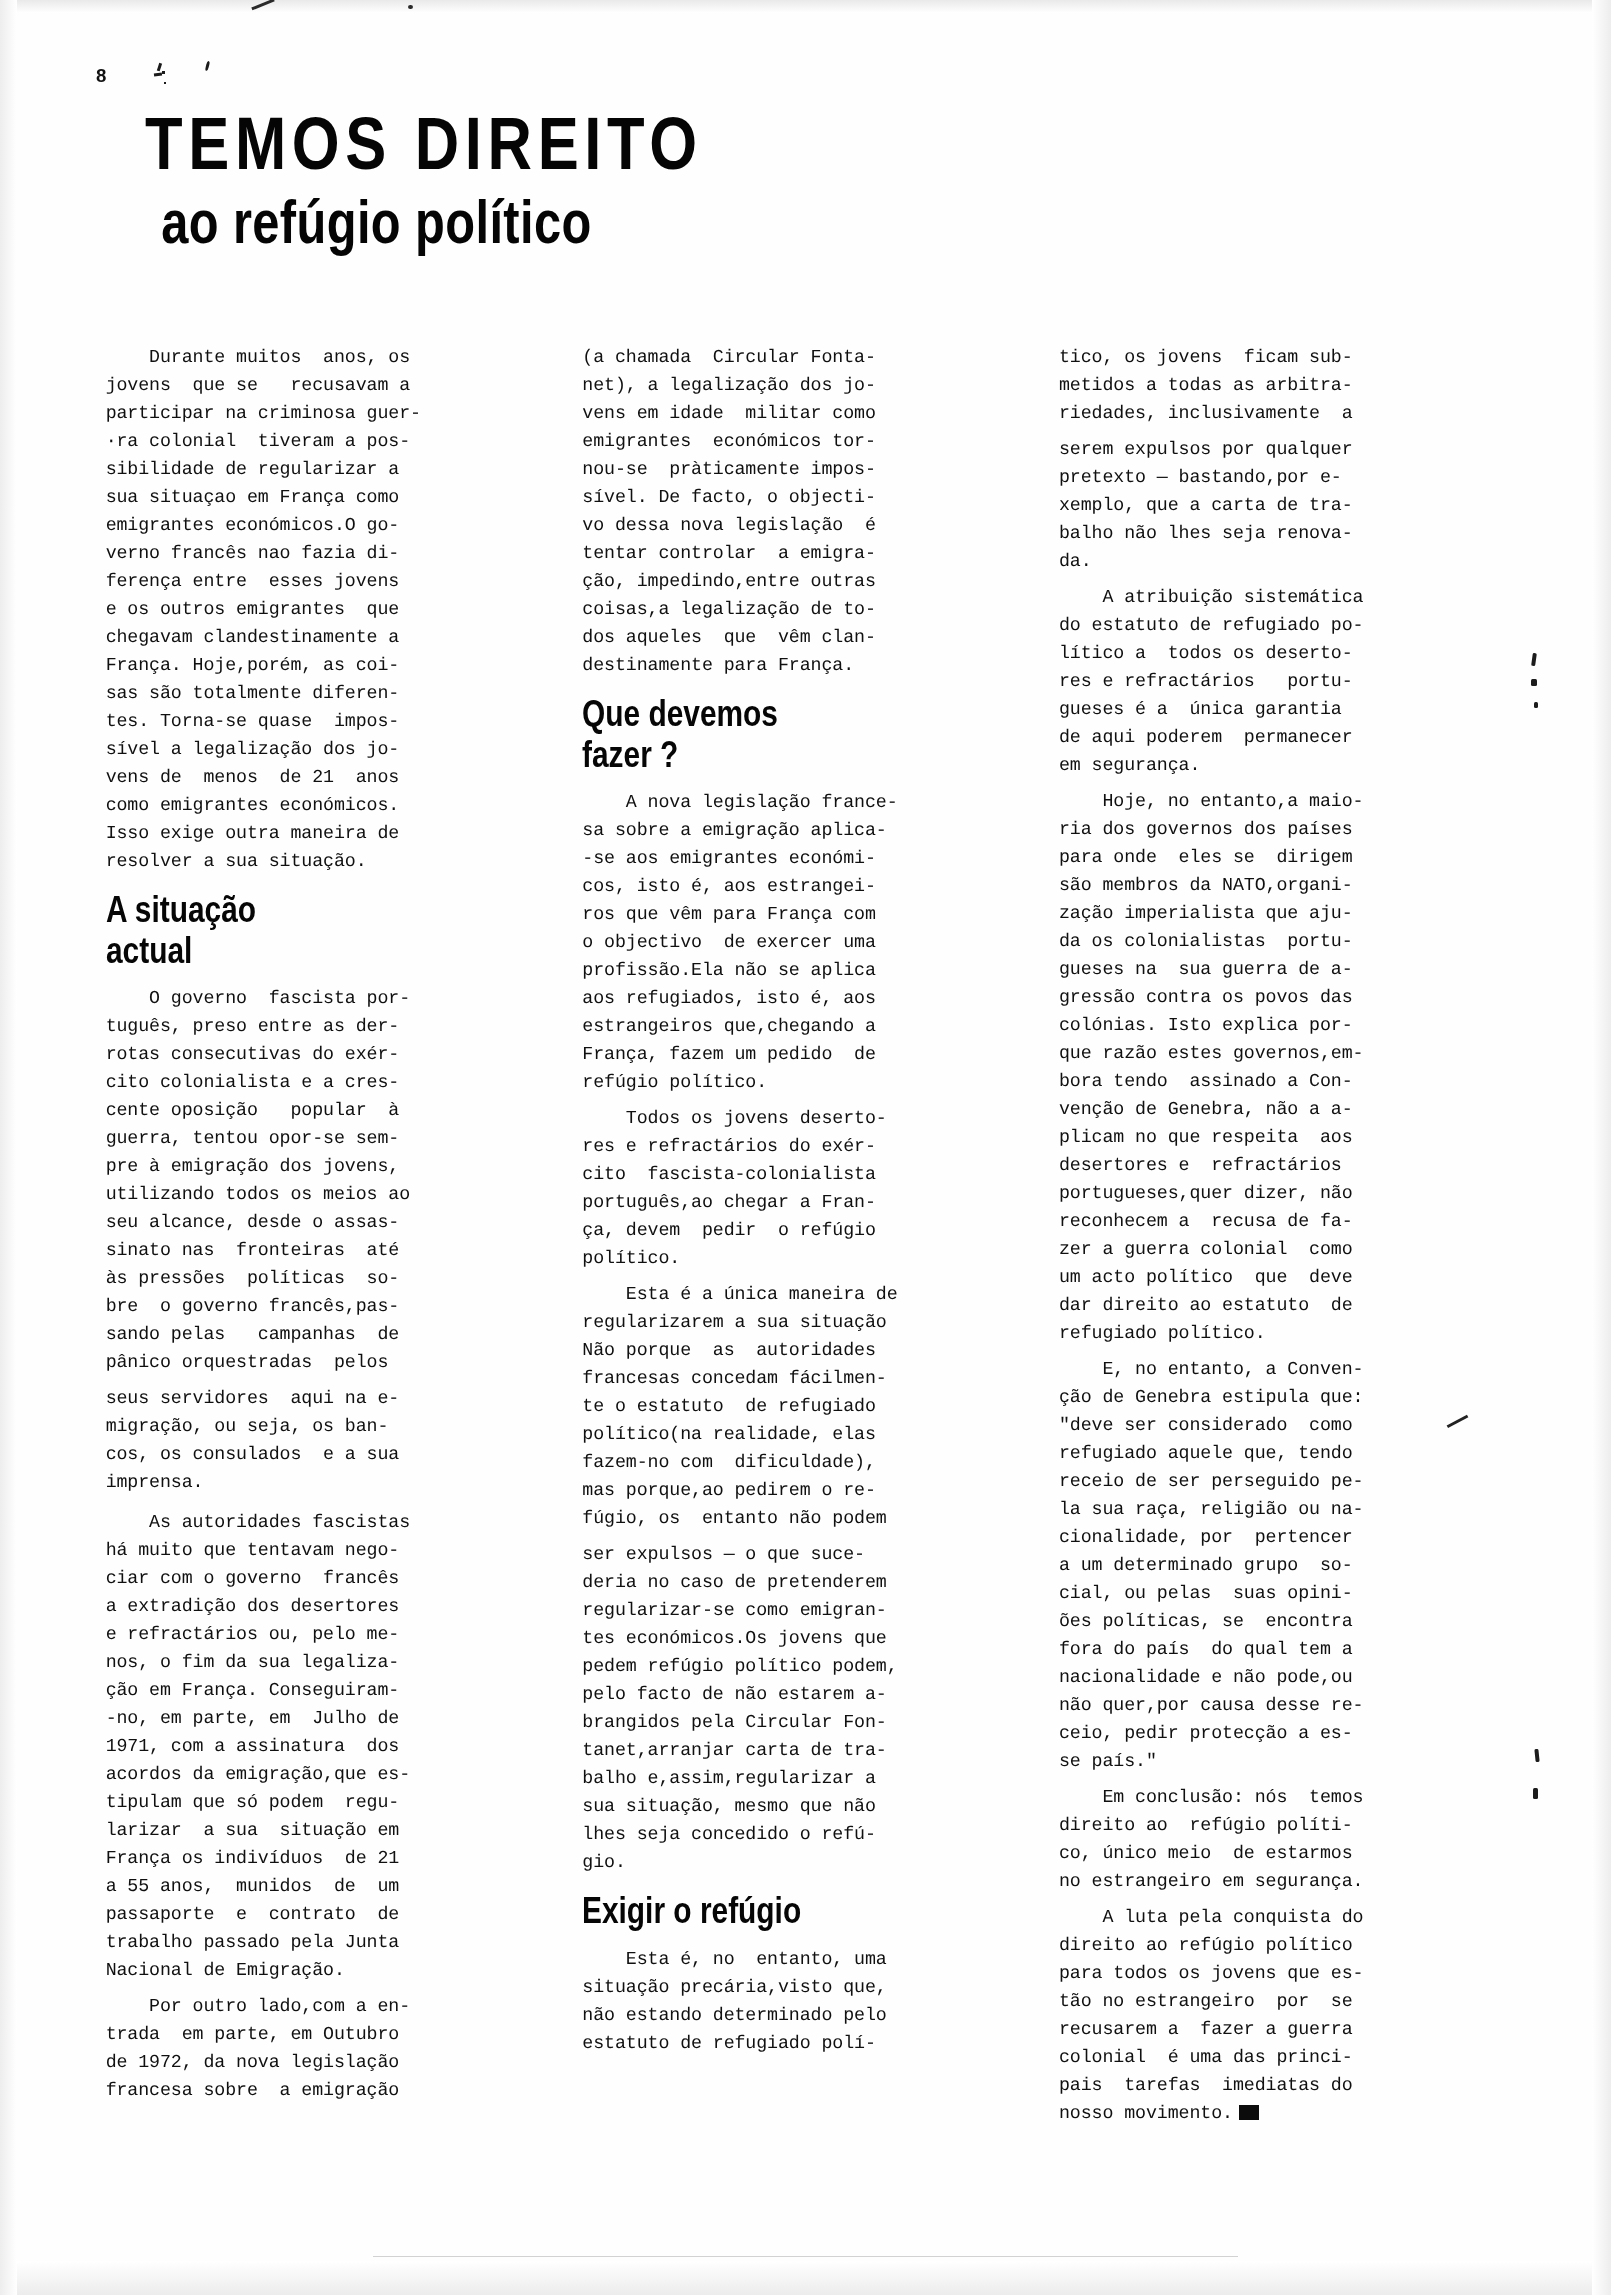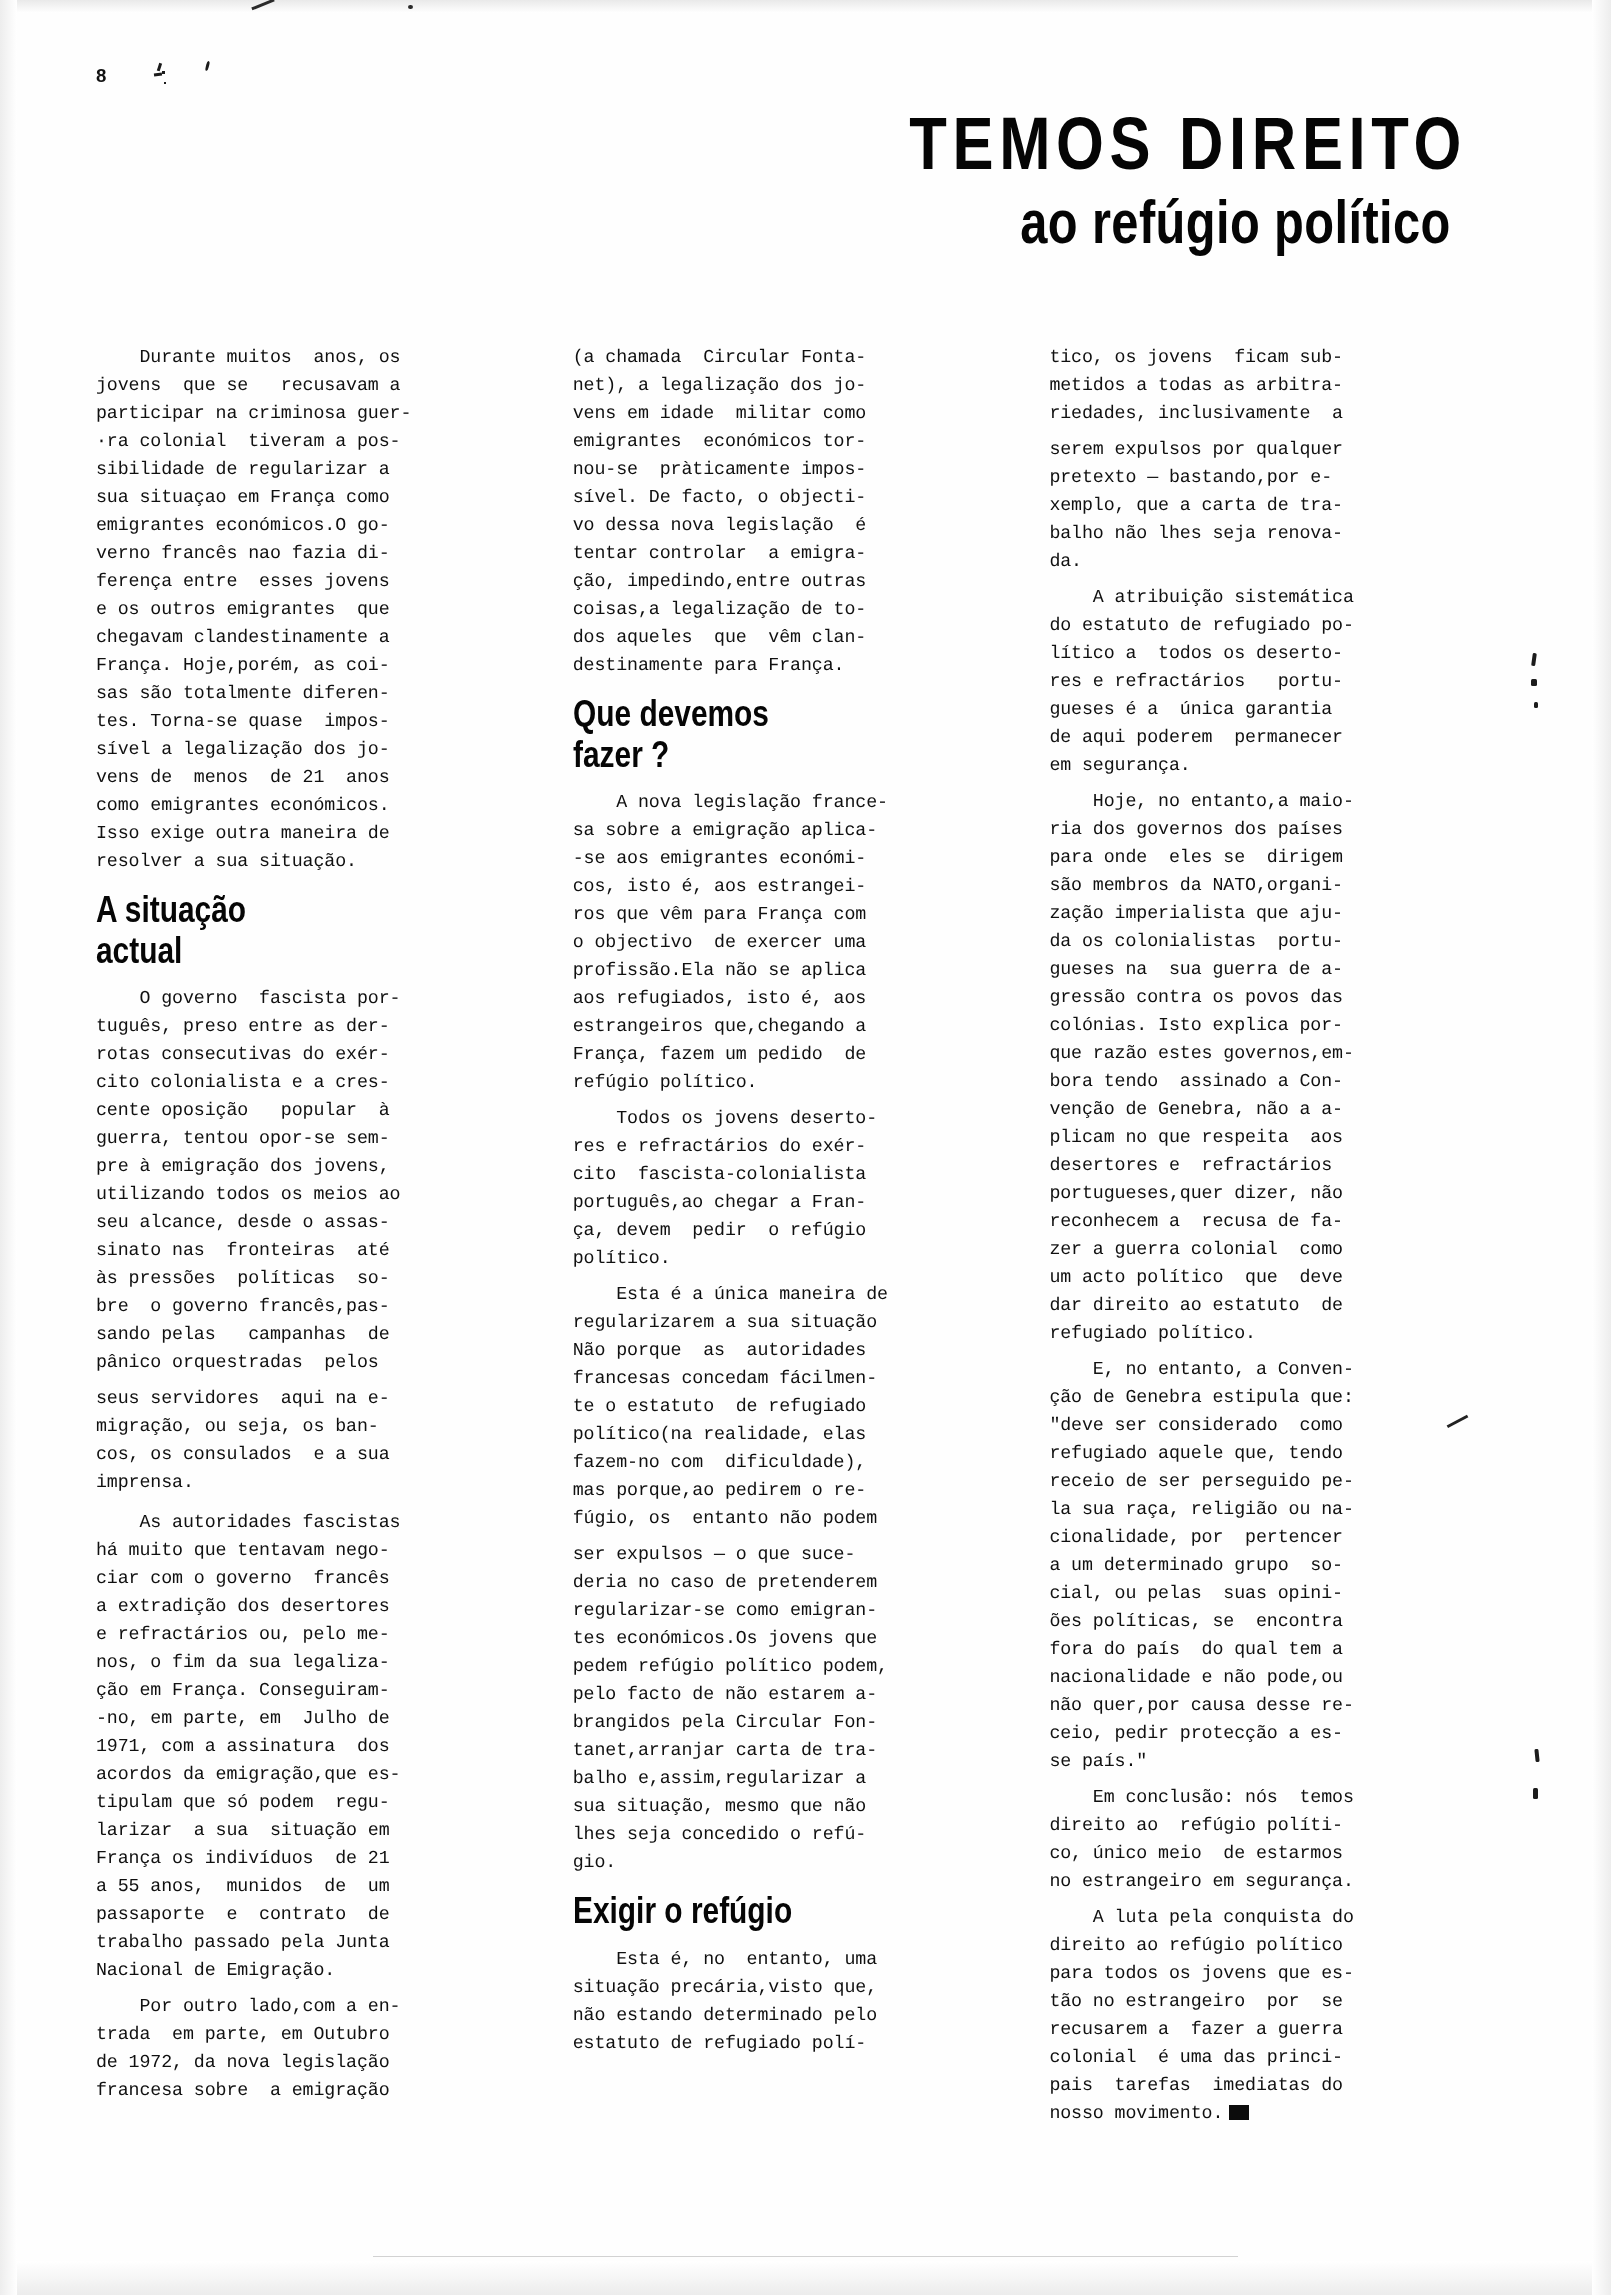--- a/index.html
+++ b/index.html
@@ -72,21 +72,21 @@
 
   
   .tick-a { position: absolute; left: 251px; top: 2.9px;  width: 23.6px; height: 2.9px; background:#2a2a2a; transform: rotate(-22deg); }
   .tick-b { position: absolute; left: 408px; top: 4.9px; width: 4.9px; height: 4.4px; background:#2a2a2a; border-radius:50%; }
 
   
   .masthead {
     position: absolute;
     left: 0; right: 0;
     top: 106px;
-    text-align: right;
+    text-align: left;
   }
   .title-main {
     font-family: "Liberation Sans", sans-serif;
     font-weight: bold;
     font-size: 75px;
     line-height: 1.0;
     letter-spacing: 6.9px;
     transform: scaleX(0.82);
     transform-origin: center;
     color: #050505;
@@ -106,20 +106,21 @@
   }
 
   
   .columns {
     position: absolute;
     left: 96px;
     top: 344px;
     width: 1425px;
     display: flex;
     gap: 0px;
+    justify-content: flex-end;
   }
   .col {
     width: 462px;
     margin-right: 14.7px;
   }
   .col:last-child { margin-right: 0; }
 
   .para {
     font-family: "Liberation Mono", "DejaVu Sans Mono", monospace;
     font-size: 18.3px;

